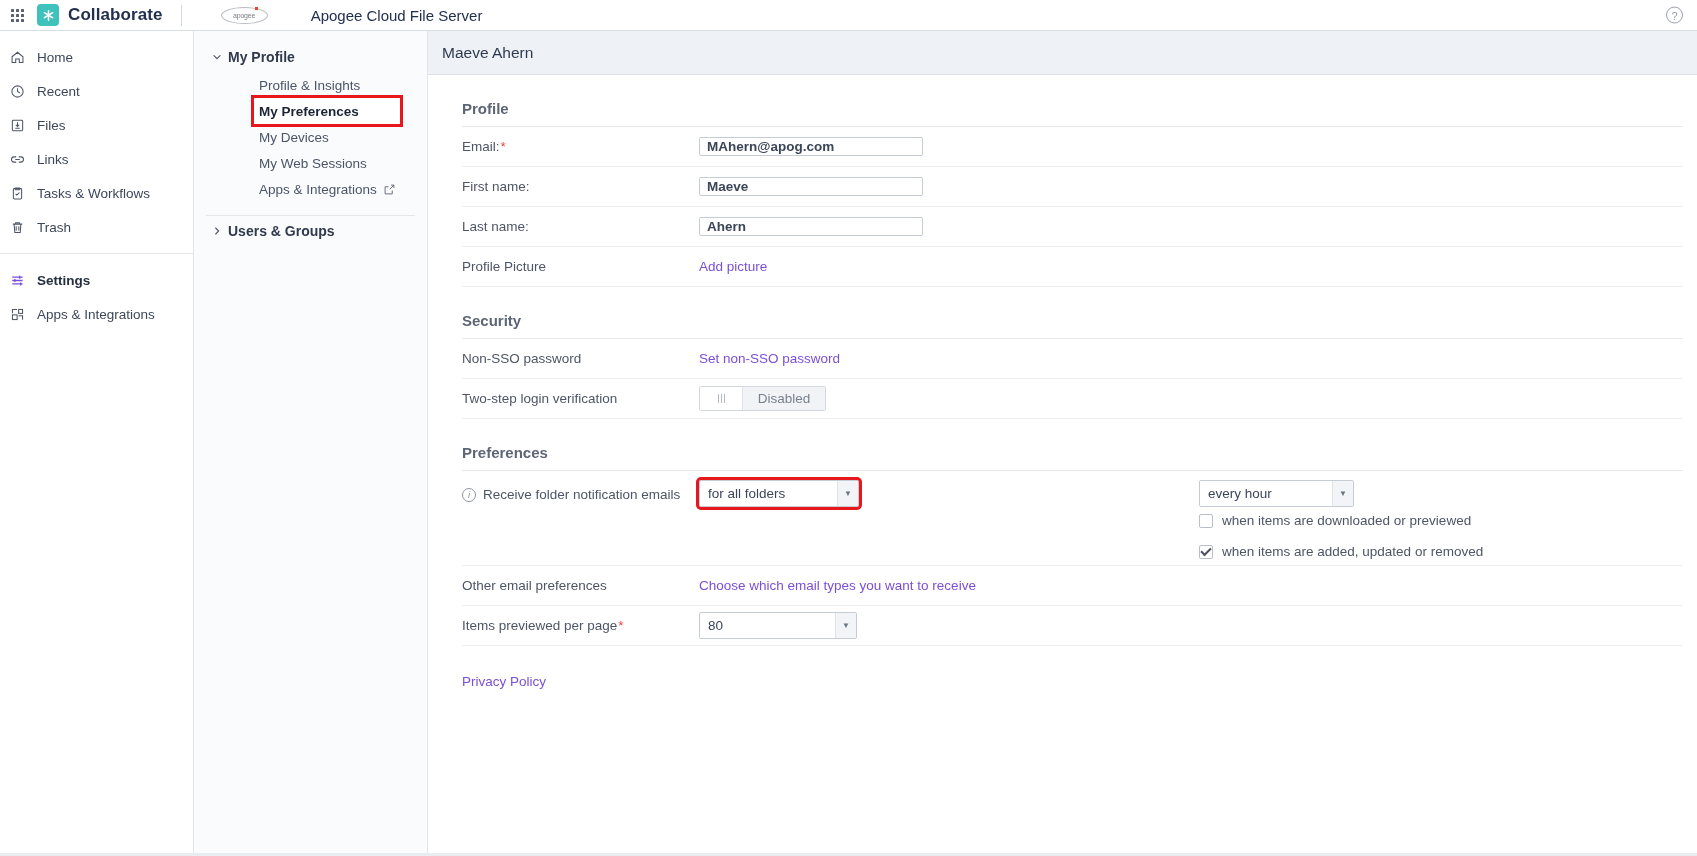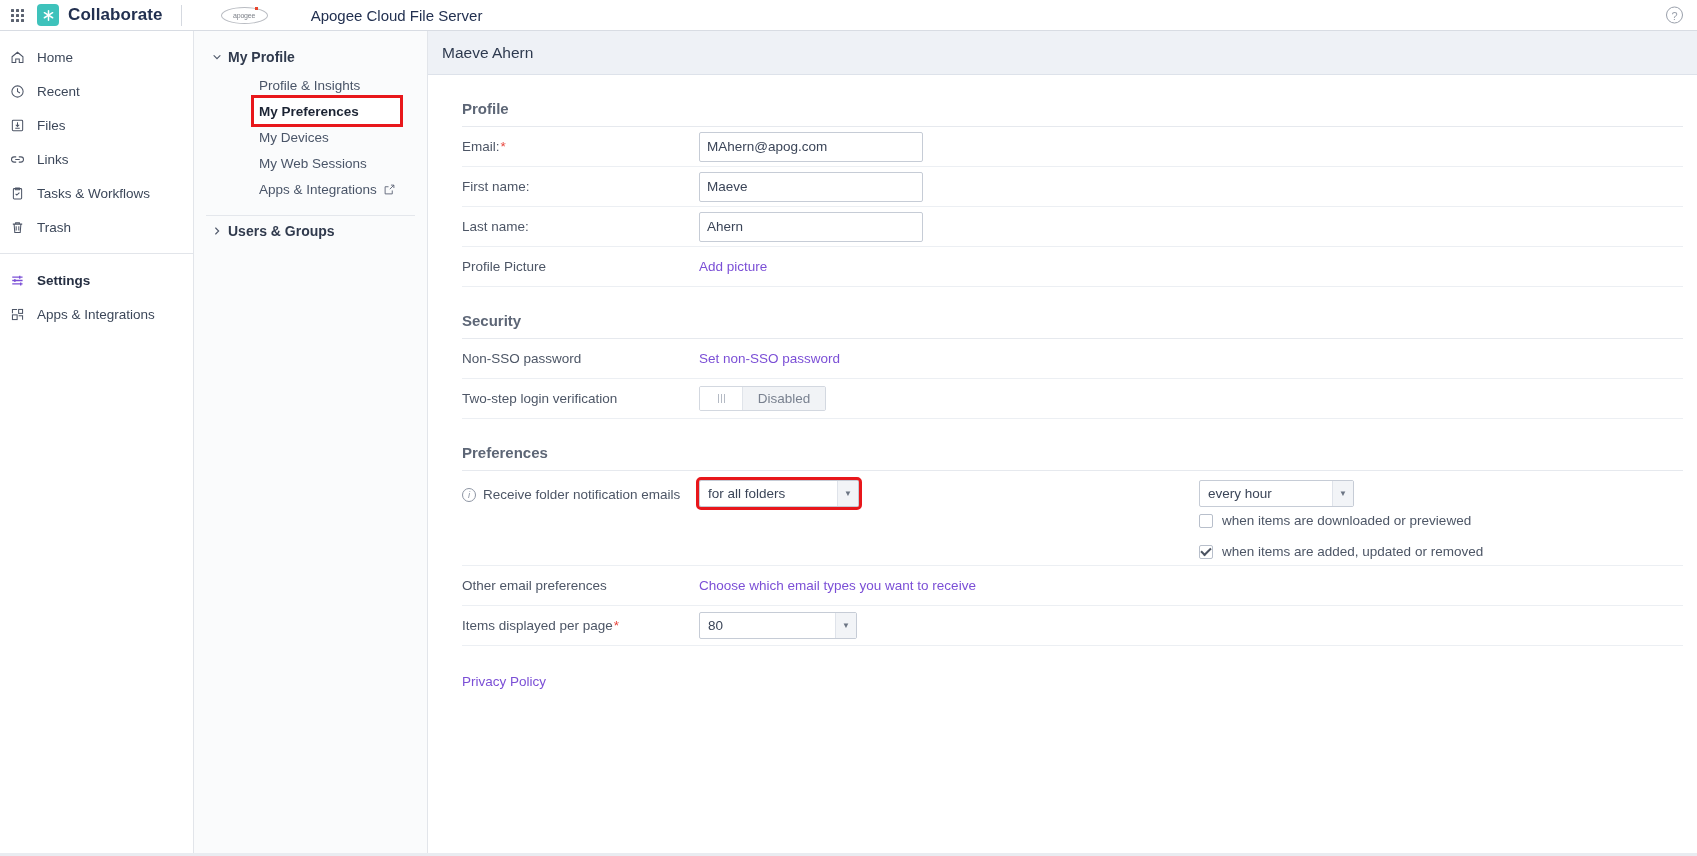--- a/index.html
+++ b/index.html
@@ -132,25 +132,26 @@
   }
   .row .lbl {
     width: 237px; min-width: 237px;
     font-size: 13.5px; color: #4d5666;
     display: flex; align-items: center;
   }
   .req { color: #e8453c; margin-left: 1px; }
   .row .val { flex: 1; display: flex; align-items: center; }
 
   .txtinput {
-    width: 224px; height: 30px;
+    width: 224px; height: 19px;
     border: 1px solid #c6ccd6; border-radius: 2px;
     font-size: 13.5px; color: #3b4558;
     padding: 0 7px; background: #fff;
     font-family: "Liberation Sans", sans-serif;
+    font-weight: bold;
   }
   .linklike { color: #7b4fd6; font-size: 13.5px; cursor: pointer; }
 
   .toggle {
     display: inline-flex; height: 25px; width: 127px;
     border: 1px solid #d3d8e0; border-radius: 2px; overflow: hidden;
   }
   .toggle .knob {
     width: 43px; background: #fff; display: flex;
     align-items: center; justify-content: center;
@@ -495,21 +496,21 @@
 
           <div class="row">
             <div class="lbl">Other email preferences</div>
             <div class="val">
               <span class="linklike">Choose which email types you want to receive</span>
             </div>
           </div>
 
           <div class="row">
             <div class="lbl">
-              <span>Items displayed per page</span>
+              <span>Items previewed per page</span>
                 <span class="req">*</span>
             </div>
             <div class="val">
               <div class="select w-items">
                 <span class="sv">80</span>
                 <span class="arrow">▼</span>
               </div>
             </div>
           </div>
 

